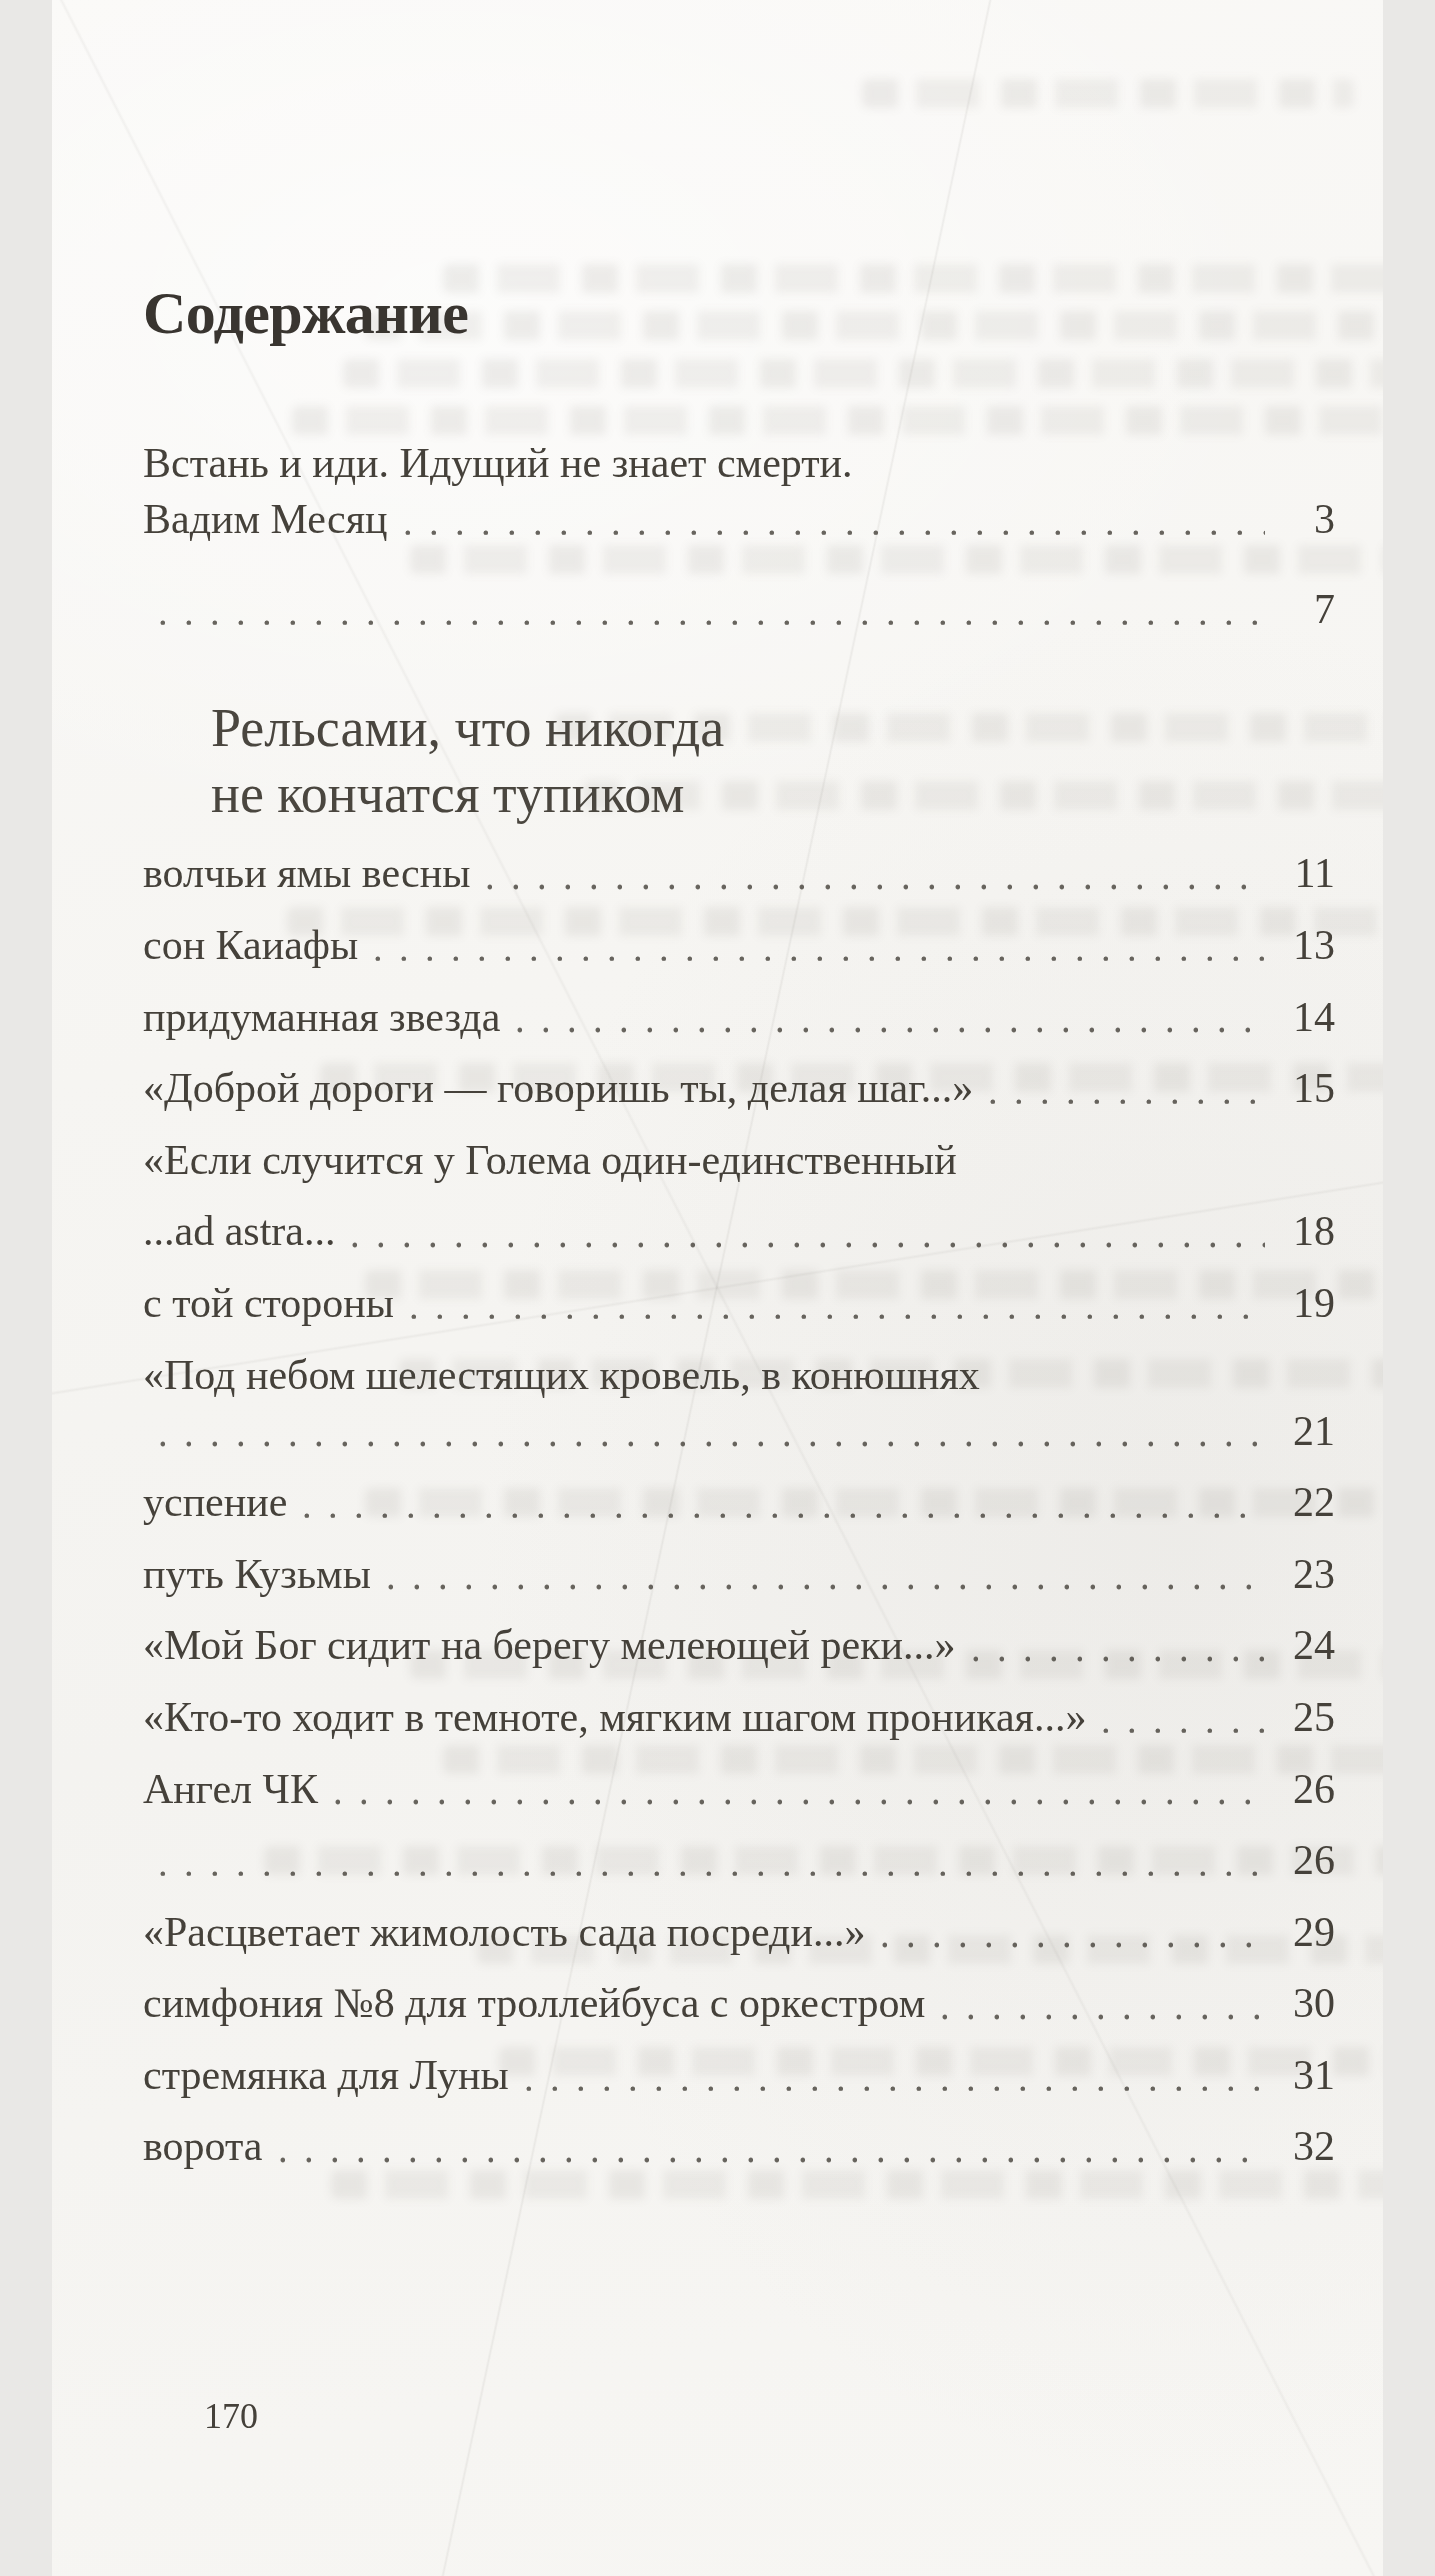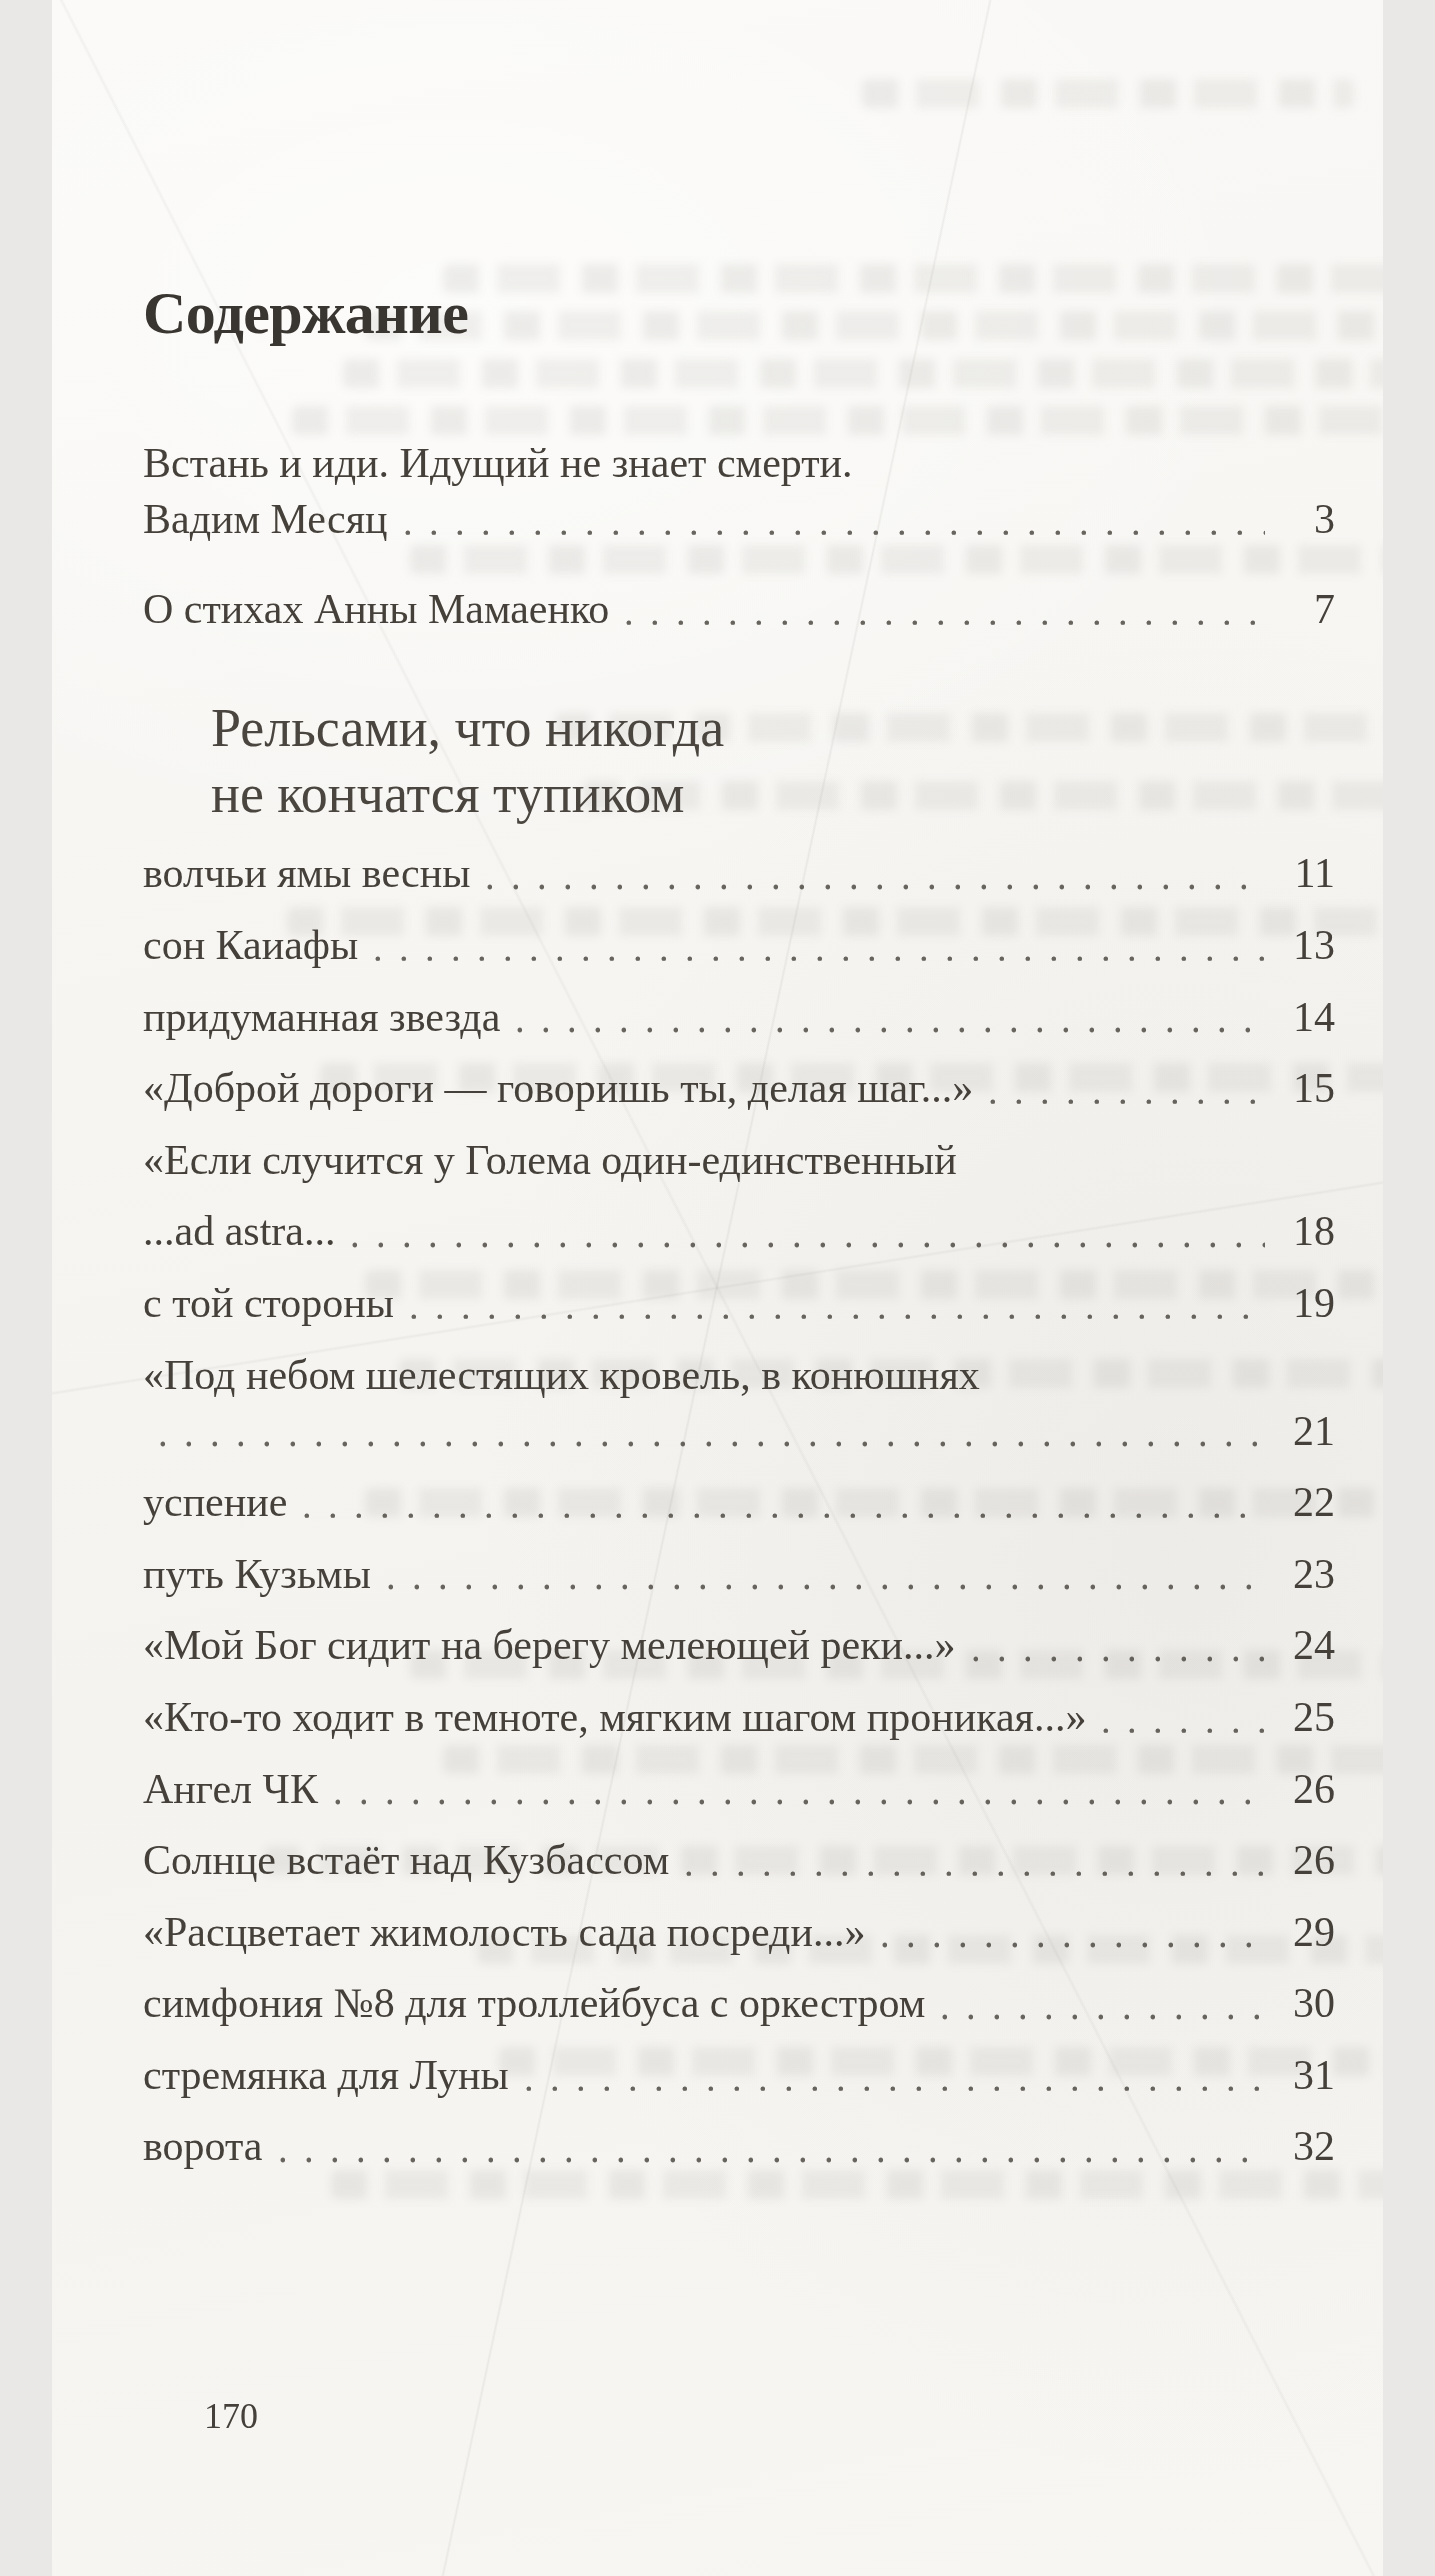--- a/index.html
+++ b/index.html
@@ -147,21 +147,20 @@
         <div class="toc-entry">
           <div class="toc-line">Встань и иди. Идущий не знает смерти.</div>
           <div class="toc-row">
             <span class="toc-title">Вадим Месяц</span>
             <span class="leader"></span>
             <span class="page-num">3</span>
           </div>
         </div>
         <div class="toc-entry">
           <div class="toc-row">
-            <span class="toc-title">О стихах Анны Мамаенко</span>
             <span class="leader"></span>
             <span class="page-num">7</span>
           </div>
         </div>
       </div>
 
     <h2 class="section-heading">
       <span>Рельсами, что никогда</span><br>
       <span>не кончатся тупиком</span>
     </h2>
@@ -249,21 +248,20 @@
         </div>
         <div class="toc-entry">
           <div class="toc-row">
             <span class="toc-title">Ангел ЧК</span>
             <span class="leader"></span>
             <span class="page-num">26</span>
           </div>
         </div>
         <div class="toc-entry">
           <div class="toc-row">
-            <span class="toc-title">Солнце встаёт над Кузбассом</span>
             <span class="leader"></span>
             <span class="page-num">26</span>
           </div>
         </div>
         <div class="toc-entry">
           <div class="toc-row">
             <span class="toc-title">«Расцветает жимолость сада посреди...»</span>
             <span class="leader"></span>
             <span class="page-num">29</span>
           </div>

